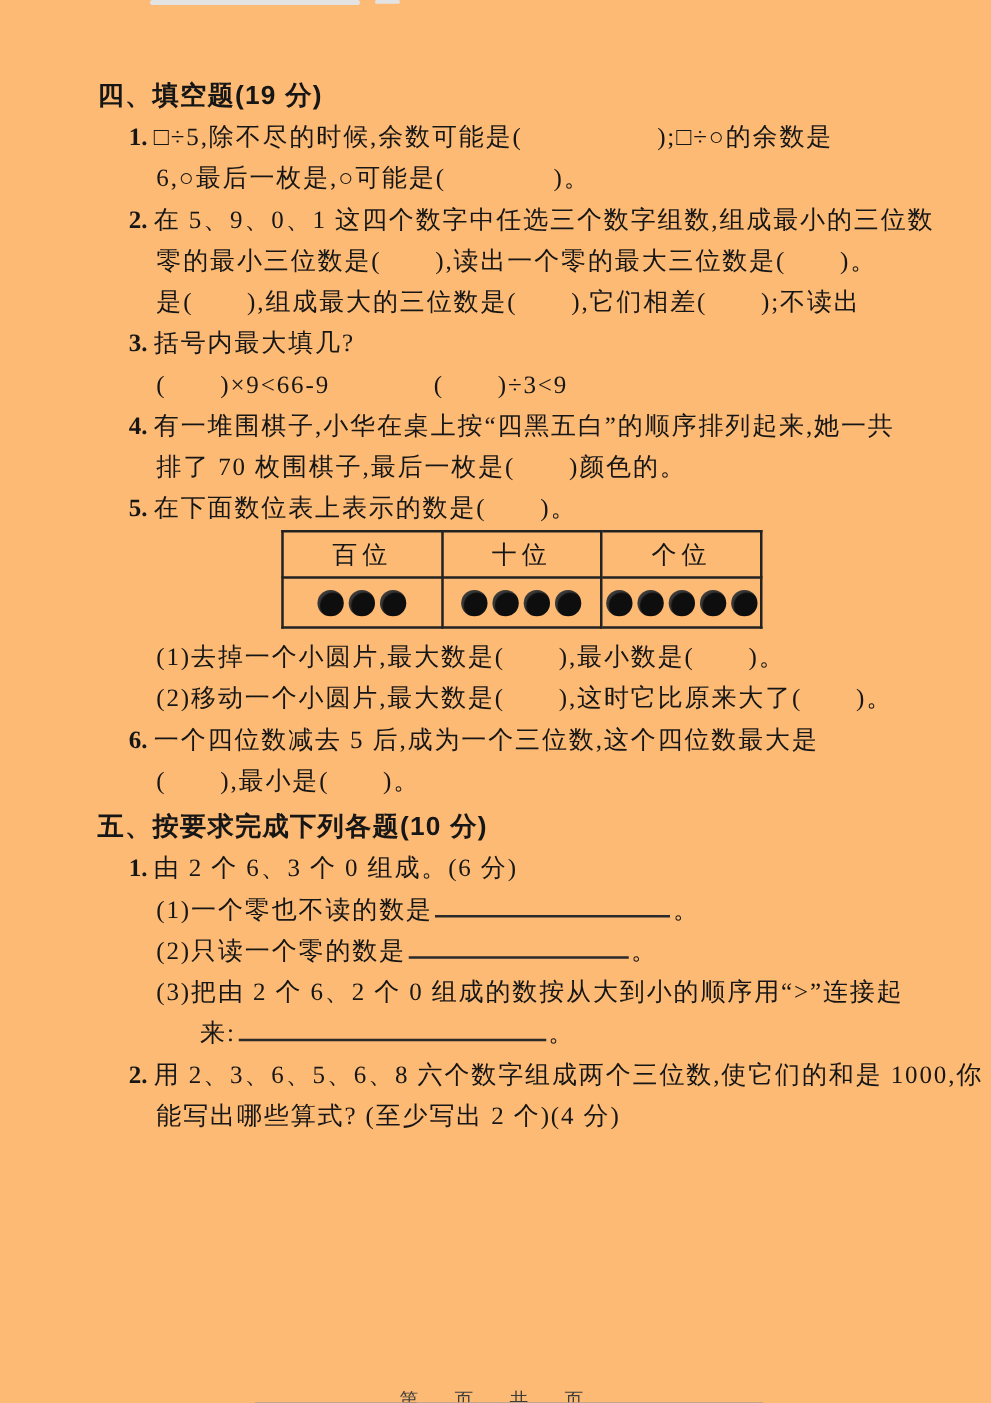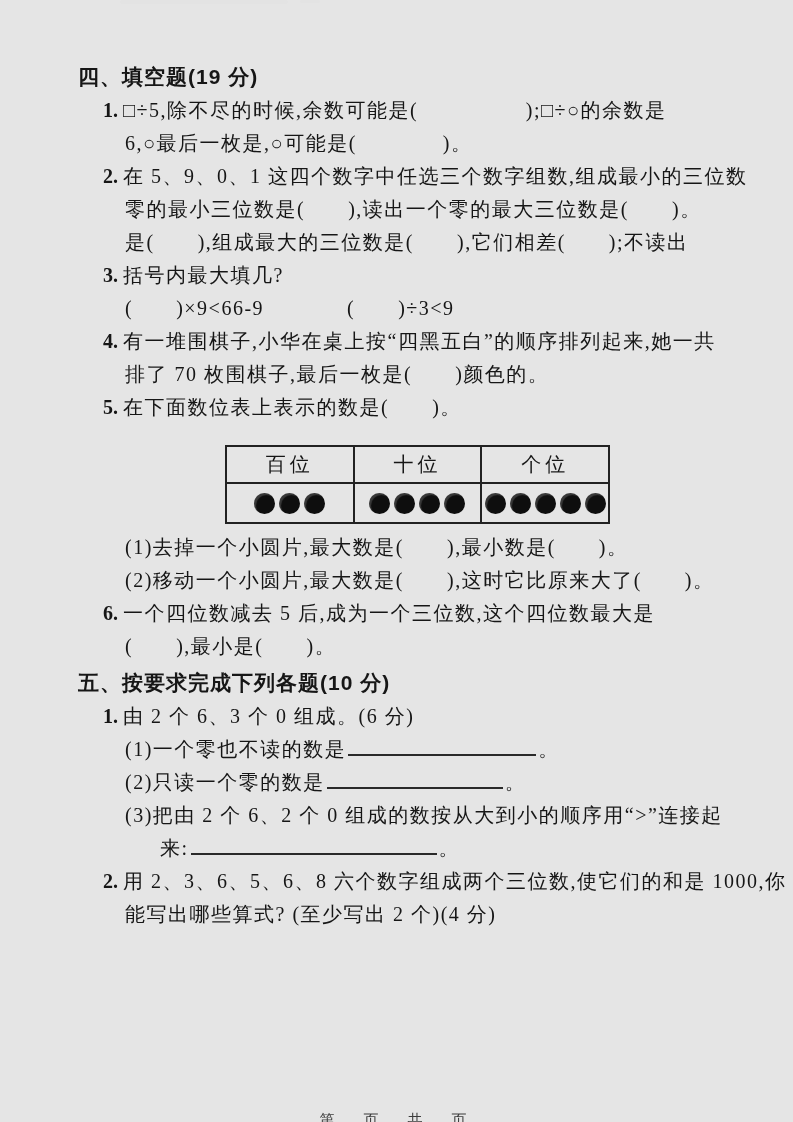--- a/index.html
+++ b/index.html
@@ -1,19 +1,19 @@
 <!DOCTYPE html>
 <html><head>
 <meta charset="utf-8">
 <style>
   html,body{margin:0;padding:0;background:#9a9a9a;}
   .page{
     position:relative;
     width:793px;height:1122px;
-    background:#e5e5e5;
+    background:#fdba74;
     font-family:"Liberation Serif","DejaVu Serif",serif;
     color:#161616;
     overflow:hidden;
     margin:0 auto;
   }
   .content{
     position:absolute;
     left:78px;top:60px;right:58px;
   }
   .scan-artifact{
@@ -40,21 +40,21 @@
   .qfirst{padding-left:25px;}
   .cont{padding-left:47px;}
   .cont2{padding-left:82px;}
   .qnum{font-weight:bold;margin-right:5px;letter-spacing:0;}
   .eq-row{display:flex;padding-left:47px;}
   .eq-left{flex:0 0 222px;}
   .sec{margin-top:3px;}
 
   
   .pv-table{
-    margin:21px 0 7px 147px;
+    margin:0 0 7px 147px;
     width:385px;
     border-collapse:collapse;
     table-layout:fixed;
   }
   .pv-table td{
     border:2px solid #222;
     text-align:center;
     padding:0;
   }
   .pv-table .hd{

